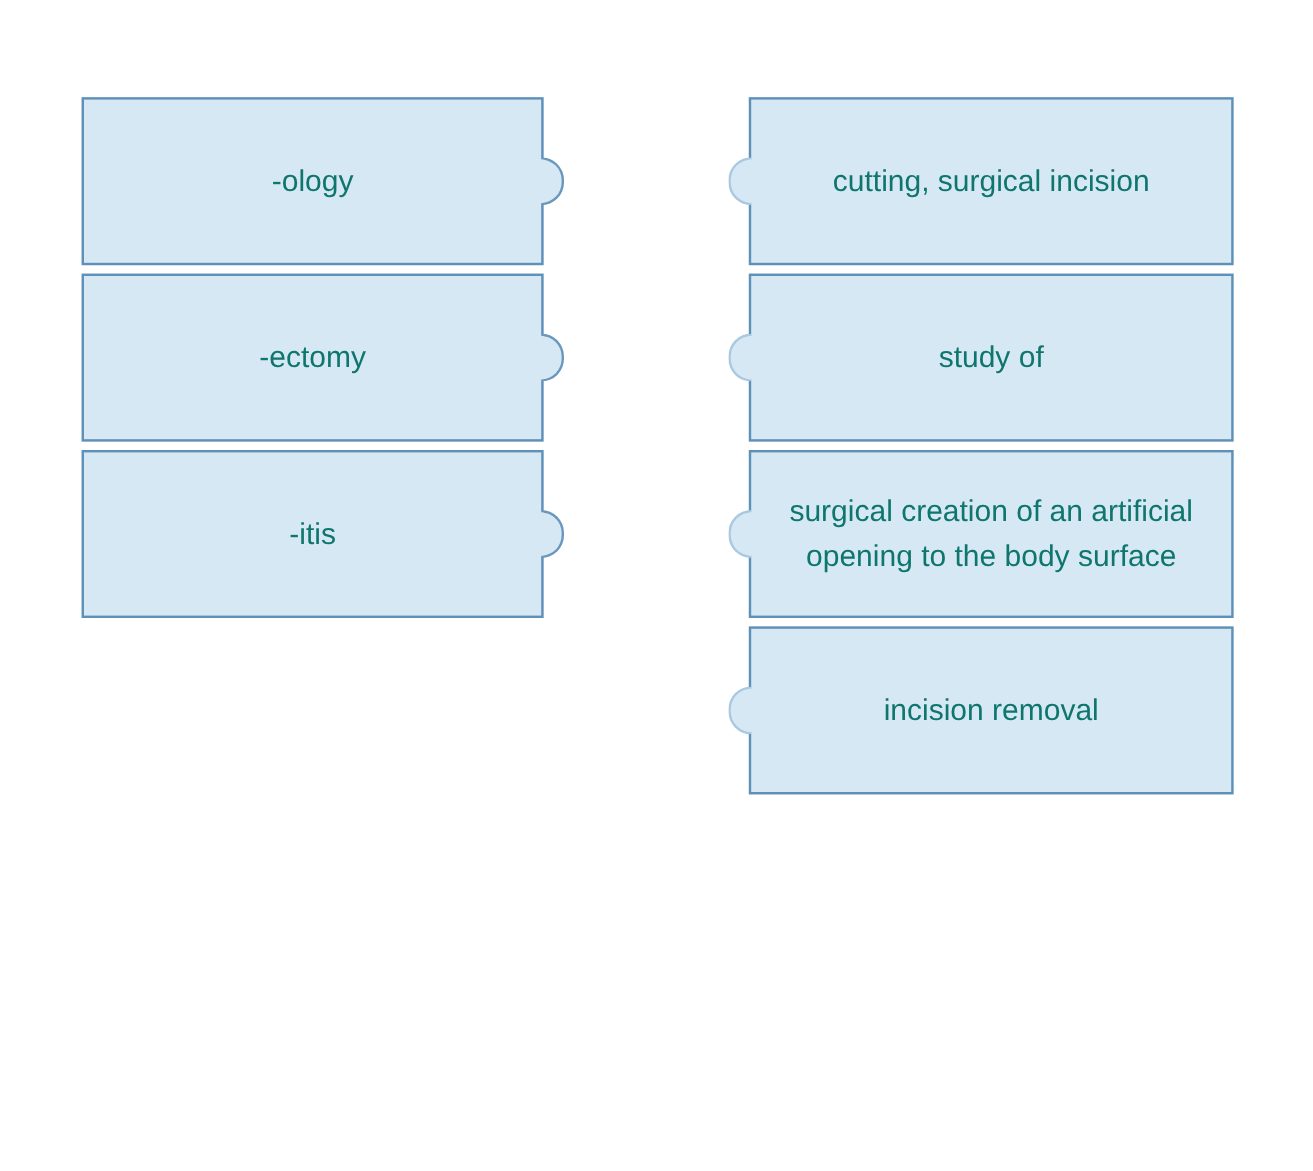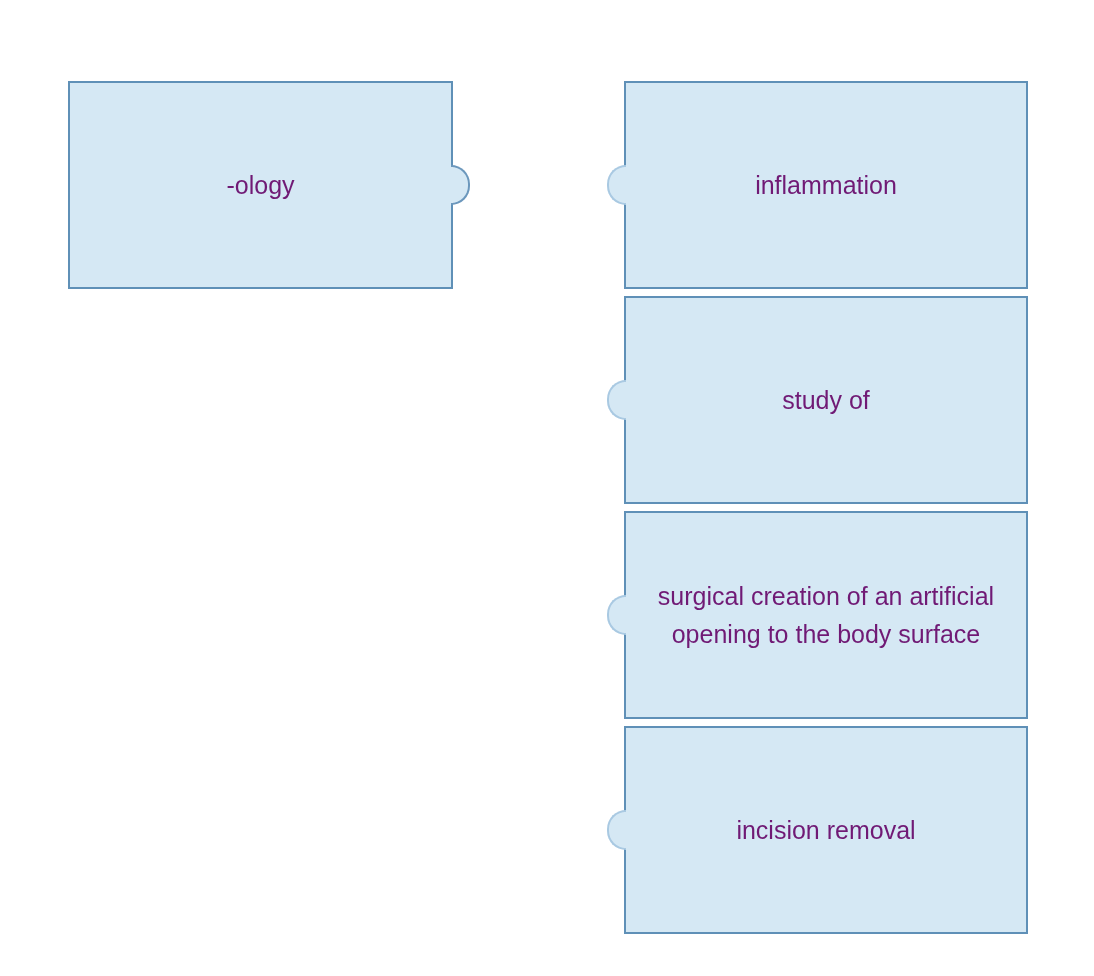--- a/index.html
+++ b/index.html
@@ -18,31 +18,31 @@
   .column {
     position: absolute;
     top: 81px;
   }
   .column-left  { left: 68px;  width: 385px; }
   .column-right { left: 624px; width: 404px; }
 
   .card {
     position: relative;
     box-sizing: border-box;
-    height: 208px;
+    height: 140px;
     margin-bottom: 7px;
     background: #d5e8f4;
     border: 2px solid #5f90b7;
     display: flex;
     align-items: center;
     justify-content: center;
     text-align: center;
     font-size: 25px;
     line-height: 38px;
-    color: #701a75;
+    color: #0f766e;
     padding: 0 12px;
   }
 
   
   .card.tab-right::before {
     content: "";
     position: absolute;
     right: -19px;
     top: 50%;
     transform: translateY(-50%);
@@ -98,25 +98,31 @@
 </style>
 </head>
 <body>
 
 <div class="page">
 
   <div class="column column-left">
     <div class="card tab-right">
       <span class="card-label">-ology</span>
     </div>
+    <div class="card tab-right">
+      <span class="card-label">-ectomy</span>
+    </div>
+    <div class="card tab-right">
+      <span class="card-label">-itis</span>
+    </div>
   </div>
 
   <div class="column column-right">
     <div class="card tab-left">
-      <span class="card-label">inflammation</span>
+      <span class="card-label">cutting, surgical incision</span>
     </div>
     <div class="card tab-left">
       <span class="card-label">study of</span>
     </div>
     <div class="card tab-left">
       <span class="card-label">surgical creation of an artificial opening to the body surface</span>
     </div>
     <div class="card tab-left">
       <span class="card-label">incision removal</span>
     </div>

